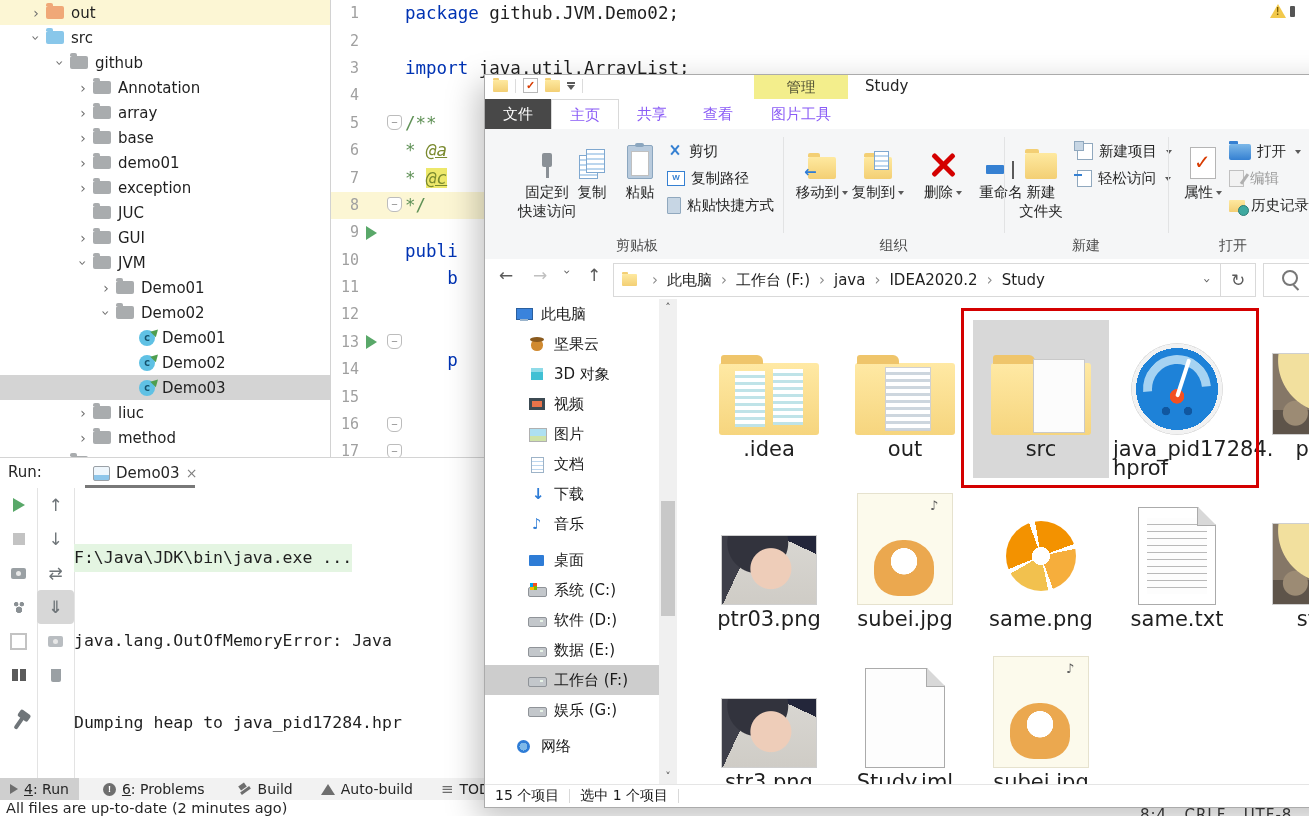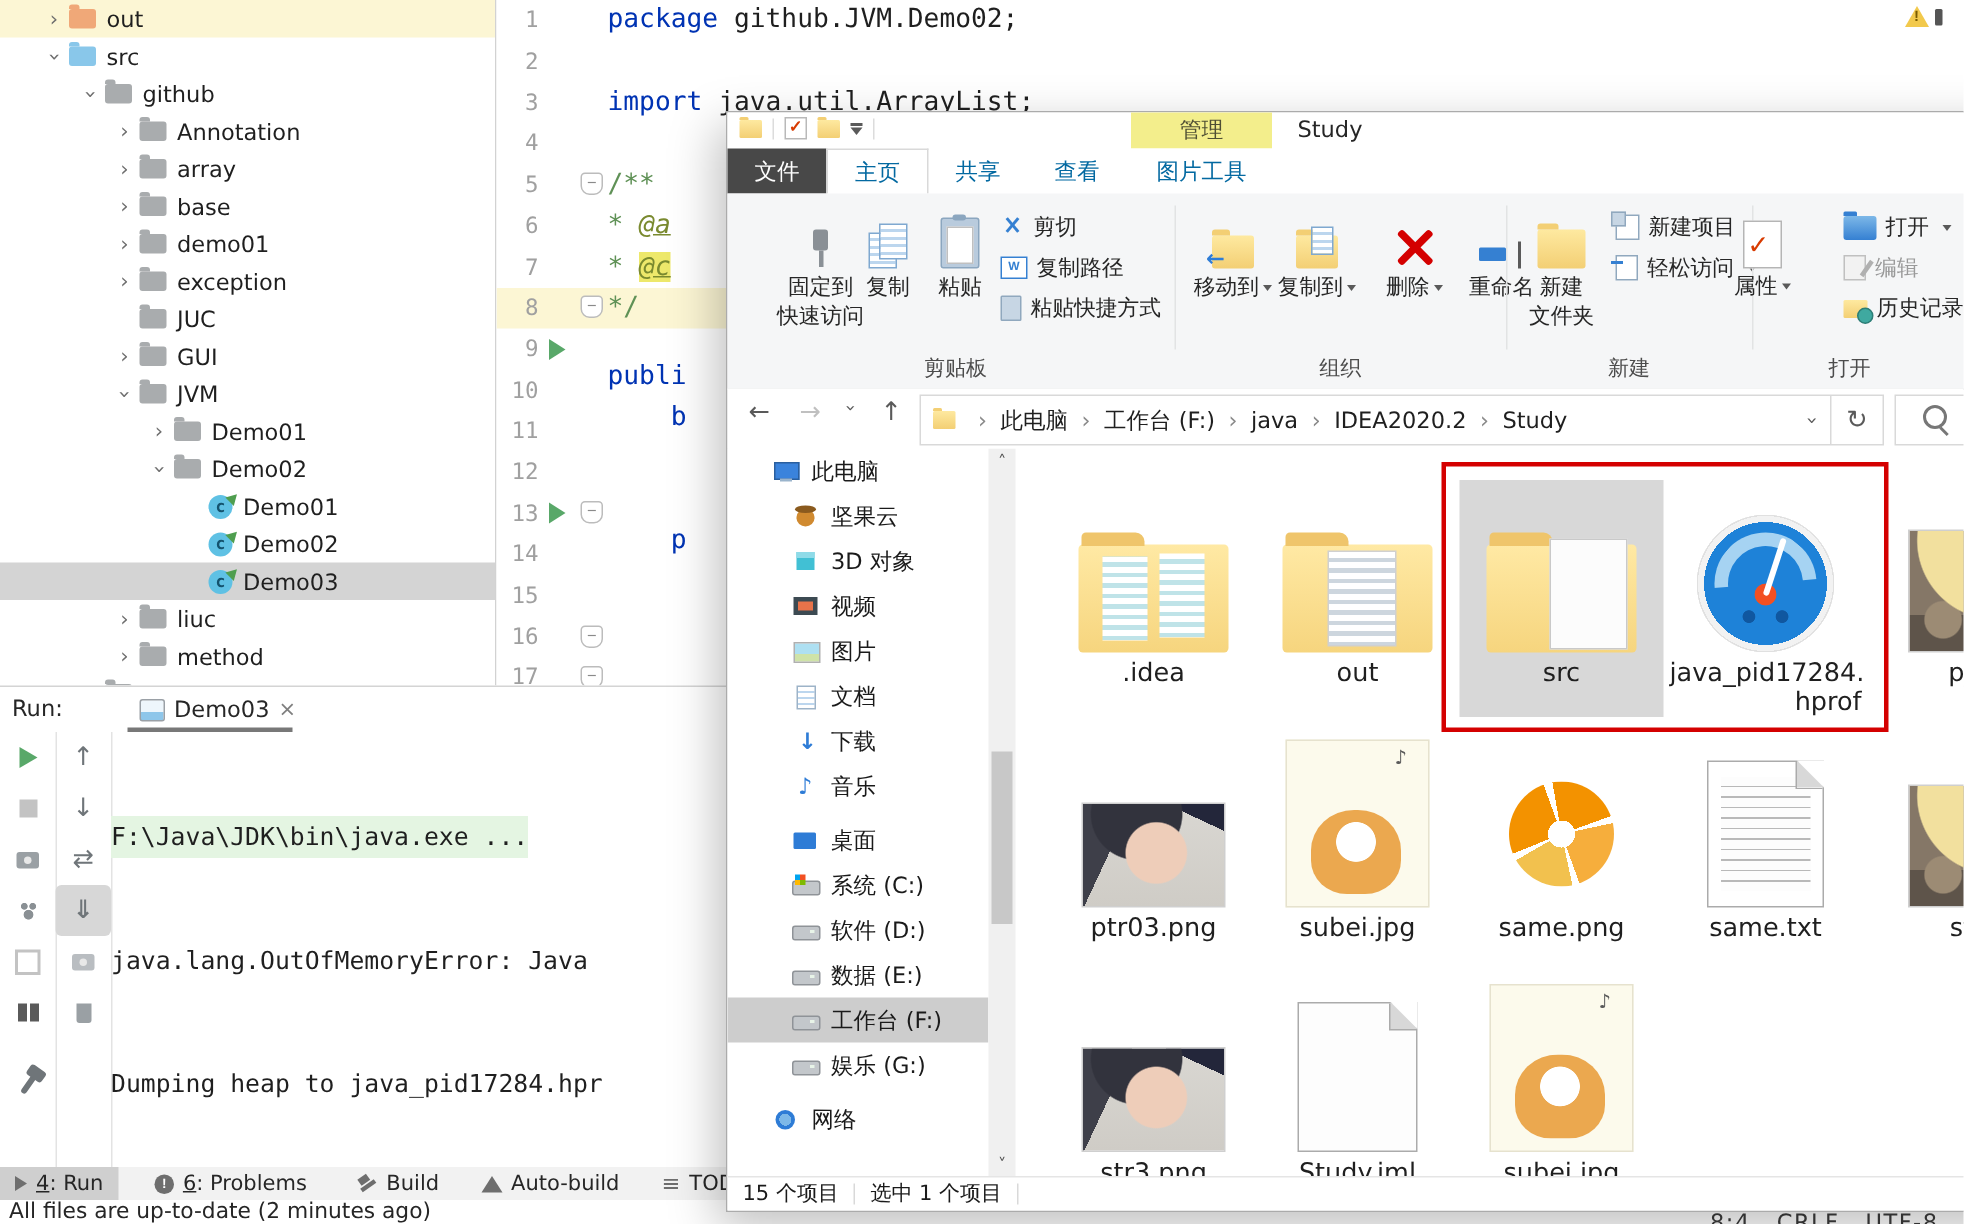--- a/index.html
+++ b/index.html
@@ -119,21 +119,21 @@
         font:bold 11px/13px sans-serif;text-align:center;}
   .qat-caret{width:0;height:0;border-left:4px solid transparent;border-right:4px solid transparent;border-top:5px solid #5a5a5a;}
   .qat-caret-wrap{display:flex;flex-direction:column;align-items:center;gap:1px;}
   .qat-bar{width:8px;height:2px;background:#5a5a5a;}
   #manage-tab{position:absolute;left:269px;top:0;width:94px;height:24px;background:#f3ee8c;
         text-align:center;font-size:14.5px;line-height:24px;color:#4f4f34;}
   #win-title{position:absolute;left:380px;top:2px;font-size:15px;color:#262626;}
 
   
   #menutabs{position:absolute;left:0;top:24px;right:0;height:30px;background:#fff;display:flex;font-size:15px;}
-  .mtab{padding:0 18px;line-height:30px;color:#0369a1;}
+  .mtab{padding:0 18px;line-height:30px;color:#8b5cf6;}
   #tab-file{background:#484848;color:#fff;}
   #tab-home{border:1px solid #d9d9d9;border-bottom:none;background:#fff;}
   #tab-picturetools{position:absolute;left:269px;top:0;width:94px;text-align:center;line-height:30px;padding:0;}
 
   
   #ribbon{position:absolute;left:0;top:54px;right:0;height:130px;background:#f5f6f7;border-bottom:1px solid #dadbdc;}
   .rsep{position:absolute;top:8px;bottom:26px;width:1px;background:#e2e3e4;}
   .rgroup-label{position:absolute;bottom:4px;font-size:14px;color:#4c4c4c;text-align:center;}
   .bigbtn{position:absolute;top:6px;width:56px;text-align:center;font-size:14.5px;color:#262626;}
   .bigbtn .bicon{height:44px;display:flex;align-items:flex-end;justify-content:center;margin-bottom:4px;}
@@ -236,21 +236,21 @@
         background:radial-gradient(circle,#7db8e8 0 4px,#2e7cd6 4px);}
   #side-scroll{position:absolute;left:174px;top:0;width:18px;bottom:0;background:#f0f0f0;}
   #side-scroll .arr{position:absolute;left:0;width:18px;text-align:center;color:#505050;font-size:11px;}
   #side-scroll .thumb{position:absolute;left:2px;top:202px;width:14px;height:115px;background:#c8c8c8;}
 
   
   .frow{position:absolute;left:216px;display:flex;}
   .fcell{width:136px;display:flex;flex-direction:column;align-items:center;}
   .fcell.sel{background:#d8d8d8;}
   .ficon-wrap{height:115px;display:flex;align-items:flex-end;justify-content:center;}
-  .flabel{margin-top:5px;font-size:17px;line-height:19px;text-align:right;color:#1f1f1f;white-space:pre-line;max-width:128px;}
+  .flabel{margin-top:5px;font-size:21px;line-height:19px;text-align:left;color:#1f1f1f;white-space:pre-line;max-width:128px;}
   #redbox{position:absolute;left:476px;top:233px;width:292px;height:174px;border:3px solid #d40000;z-index:5;pointer-events:none;}
 
   .ficon{position:relative;}
   .fi-folder{width:100px;height:72px;background:linear-gradient(180deg,#ffe9a4,#f6d57e);border-radius:3px;margin-top:10px;}
   .fi-folder::before{content:"";position:absolute;left:2px;top:-8px;width:42px;height:9px;background:#efc56b;border-radius:3px 6px 0 0;}
   .fi-folder-idea::after{content:"";position:absolute;left:12px;top:6px;width:76px;height:60px;
         background:repeating-linear-gradient(180deg,#ffffff 0 4px,#bfe3e8 4px 7px),repeating-linear-gradient(180deg,#ffffff 0 4px,#bfe3e8 4px 7px);
         background-size:30px 56px,30px 56px;background-position:4px 2px,42px 0;background-repeat:no-repeat;}
   .fi-folder-out::after{content:"";position:absolute;left:30px;top:4px;width:44px;height:62px;
         background:repeating-linear-gradient(180deg,#ffffff 0 4px,#cdd6de 4px 7px);border:1px solid #d0d0d0;}
@@ -703,21 +703,21 @@
         <i class="dc"></i>
     </div>
     <div class="smallrow" style="left:592px;top:37px;">
       <span class="ic-easy"></span>
         <span>轻松访问</span>
         <i class="dc"></i>
     </div>
     <div class="rgroup-label" style="left:519px;width:164px;">新建</div>
     <div class="rsep" style="left:683px;"></div>
 
-    <div class="bigbtn" style="left:668px;width:44px;font-family:Liberation Mono, monospace;">
+    <div class="bigbtn" style="left:696px;width:44px;">
       <div class="bicon">
           <span class="ic-props"></span>
         </div>
       <div class="blabel"><span>属性</span><i class="dc"></i></div>
     </div>
     <div class="smallrow" style="left:744px;top:10px;">
       <span class="ic-open"></span>
         <span>打开</span>
         <i class="dc"></i>
     </div>

